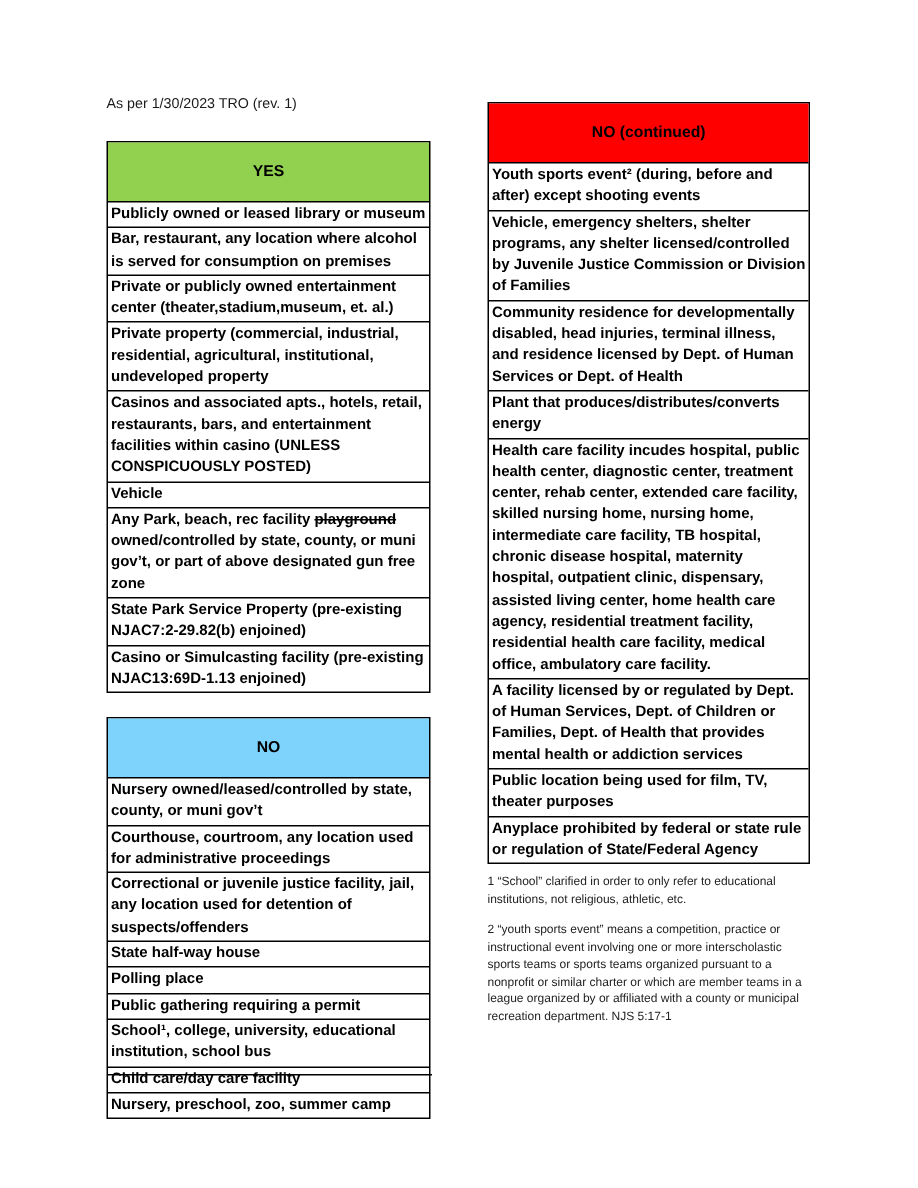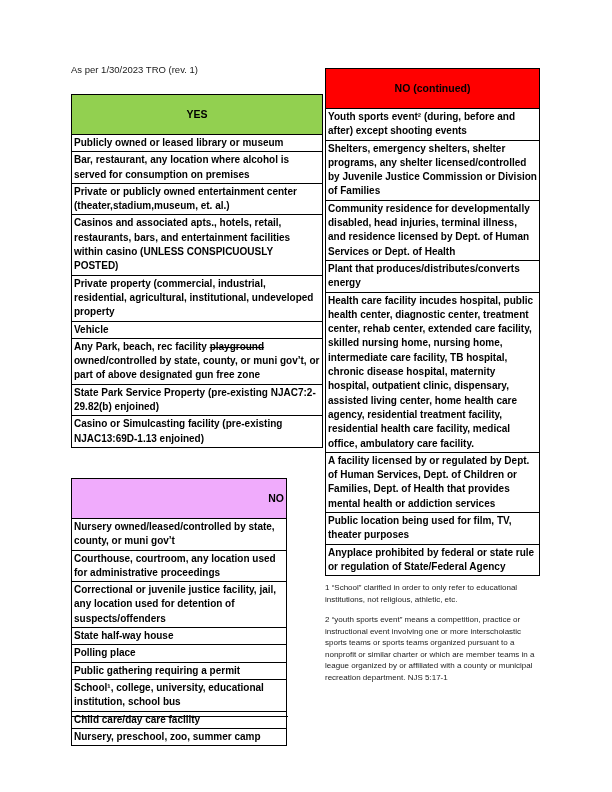--- a/index.html
+++ b/index.html
@@ -69,56 +69,56 @@
     background: #000000;
   }
 </style>
 </head>
 <body>
 
 <div class="page">
 
   <div class="note">As per 1/30/2023 TRO (rev. 1)</div>
 
-  <div class="tbl abs" style="left:71px; top:94px; width:252px;">
+  <div class="tbl abs" style="left:71px; top:94px; width:216px;">
     <div class="tbl-header" style="background: rgb(146, 208, 80);">YES</div>
     <div class="tbl-rows">
         <div class="tbl-row">Publicly owned or leased library or museum</div>
         <div class="tbl-row">Bar, restaurant, any location where alcohol is served for consumption on premises</div>
         <div class="tbl-row">Private or publicly owned entertainment center (theater,stadium,museum, et. al.)</div>
+        <div class="tbl-row">Private property (commercial, industrial, residential, agricultural, institutional, undeveloped property</div>
         <div class="tbl-row">Casinos and associated apts., hotels, retail, restaurants, bars, and entertainment facilities within casino (UNLESS CONSPICUOUSLY POSTED)</div>
-        <div class="tbl-row">Private property (commercial, industrial, residential, agricultural, institutional, undeveloped property</div>
         <div class="tbl-row">Vehicle</div>
         <div class="tbl-row"><span>Any Park, beach, rec facility </span><span class="strike">playground</span><span> owned/controlled by state, county, or muni gov’t, or part of above designated gun free zone</span></div>
         <div class="tbl-row">State Park Service Property (pre-existing NJAC7:2-29.82(b) enjoined)</div>
         <div class="tbl-row">Casino or Simulcasting facility (pre-existing NJAC13:69D-1.13 enjoined)</div>
       </div>
   </div>
 
   <div class="tbl abs" style="left:71px; top:478px; width:216px;">
-    <div class="tbl-header" style="background: #f0abfc; text-align: right;">NO</div>
+    <div class="tbl-header" style="background: #7dd3fc;">NO</div>
     <div class="tbl-rows">
         <div class="tbl-row">Nursery owned/leased/controlled by state, county, or muni gov’t</div>
         <div class="tbl-row">Courthouse, courtroom, any location used for administrative proceedings</div>
         <div class="tbl-row">Correctional or juvenile justice facility, jail, any location used for detention of suspects/offenders</div>
         <div class="tbl-row">State half-way house</div>
         <div class="tbl-row">Polling place</div>
         <div class="tbl-row">Public gathering requiring a permit</div>
         <div class="tbl-row">School¹, college, university, educational institution, school bus</div>
         <div class="tbl-row">Child care/day care facility</div>
         <div class="tbl-row">Nursery, preschool, zoo, summer camp</div>
       </div>
   </div>
 
   <div class="right-col">
     <div class="tbl">
       <div class="tbl-header" style="background: rgb(255, 0, 0);">NO (continued)</div>
       <div class="tbl-rows">
           <div class="tbl-row">Youth sports event² (during, before and after) except shooting events</div>
-          <div class="tbl-row">Shelters, emergency shelters, shelter programs, any shelter licensed/controlled by Juvenile Justice Commission or Division of Families</div>
+          <div class="tbl-row">Vehicle, emergency shelters, shelter programs, any shelter licensed/controlled by Juvenile Justice Commission or Division of Families</div>
           <div class="tbl-row">Community residence for developmentally disabled, head injuries, terminal illness, and residence licensed by Dept. of Human Services or Dept. of Health</div>
           <div class="tbl-row">Plant that produces/distributes/converts energy</div>
           <div class="tbl-row">Health care facility incudes hospital, public health center, diagnostic center, treatment center, rehab center, extended care facility, skilled nursing home, nursing home, intermediate care facility, TB hospital, chronic disease hospital, maternity hospital, outpatient clinic, dispensary, assisted living center, home health care agency, residential treatment facility, residential health care facility, medical office, ambulatory care facility.</div>
           <div class="tbl-row">A facility licensed by or regulated by Dept. of Human Services, Dept. of Children or Families, Dept. of Health that provides mental health or addiction services</div>
           <div class="tbl-row">Public location being used for film, TV, theater purposes</div>
           <div class="tbl-row">Anyplace prohibited by federal or state rule or regulation of State/Federal Agency</div>
         </div>
     </div>
     <div class="footnotes">
       <p>1 “School” clarified in order to only refer to educational institutions, not religious, athletic, etc.</p>

